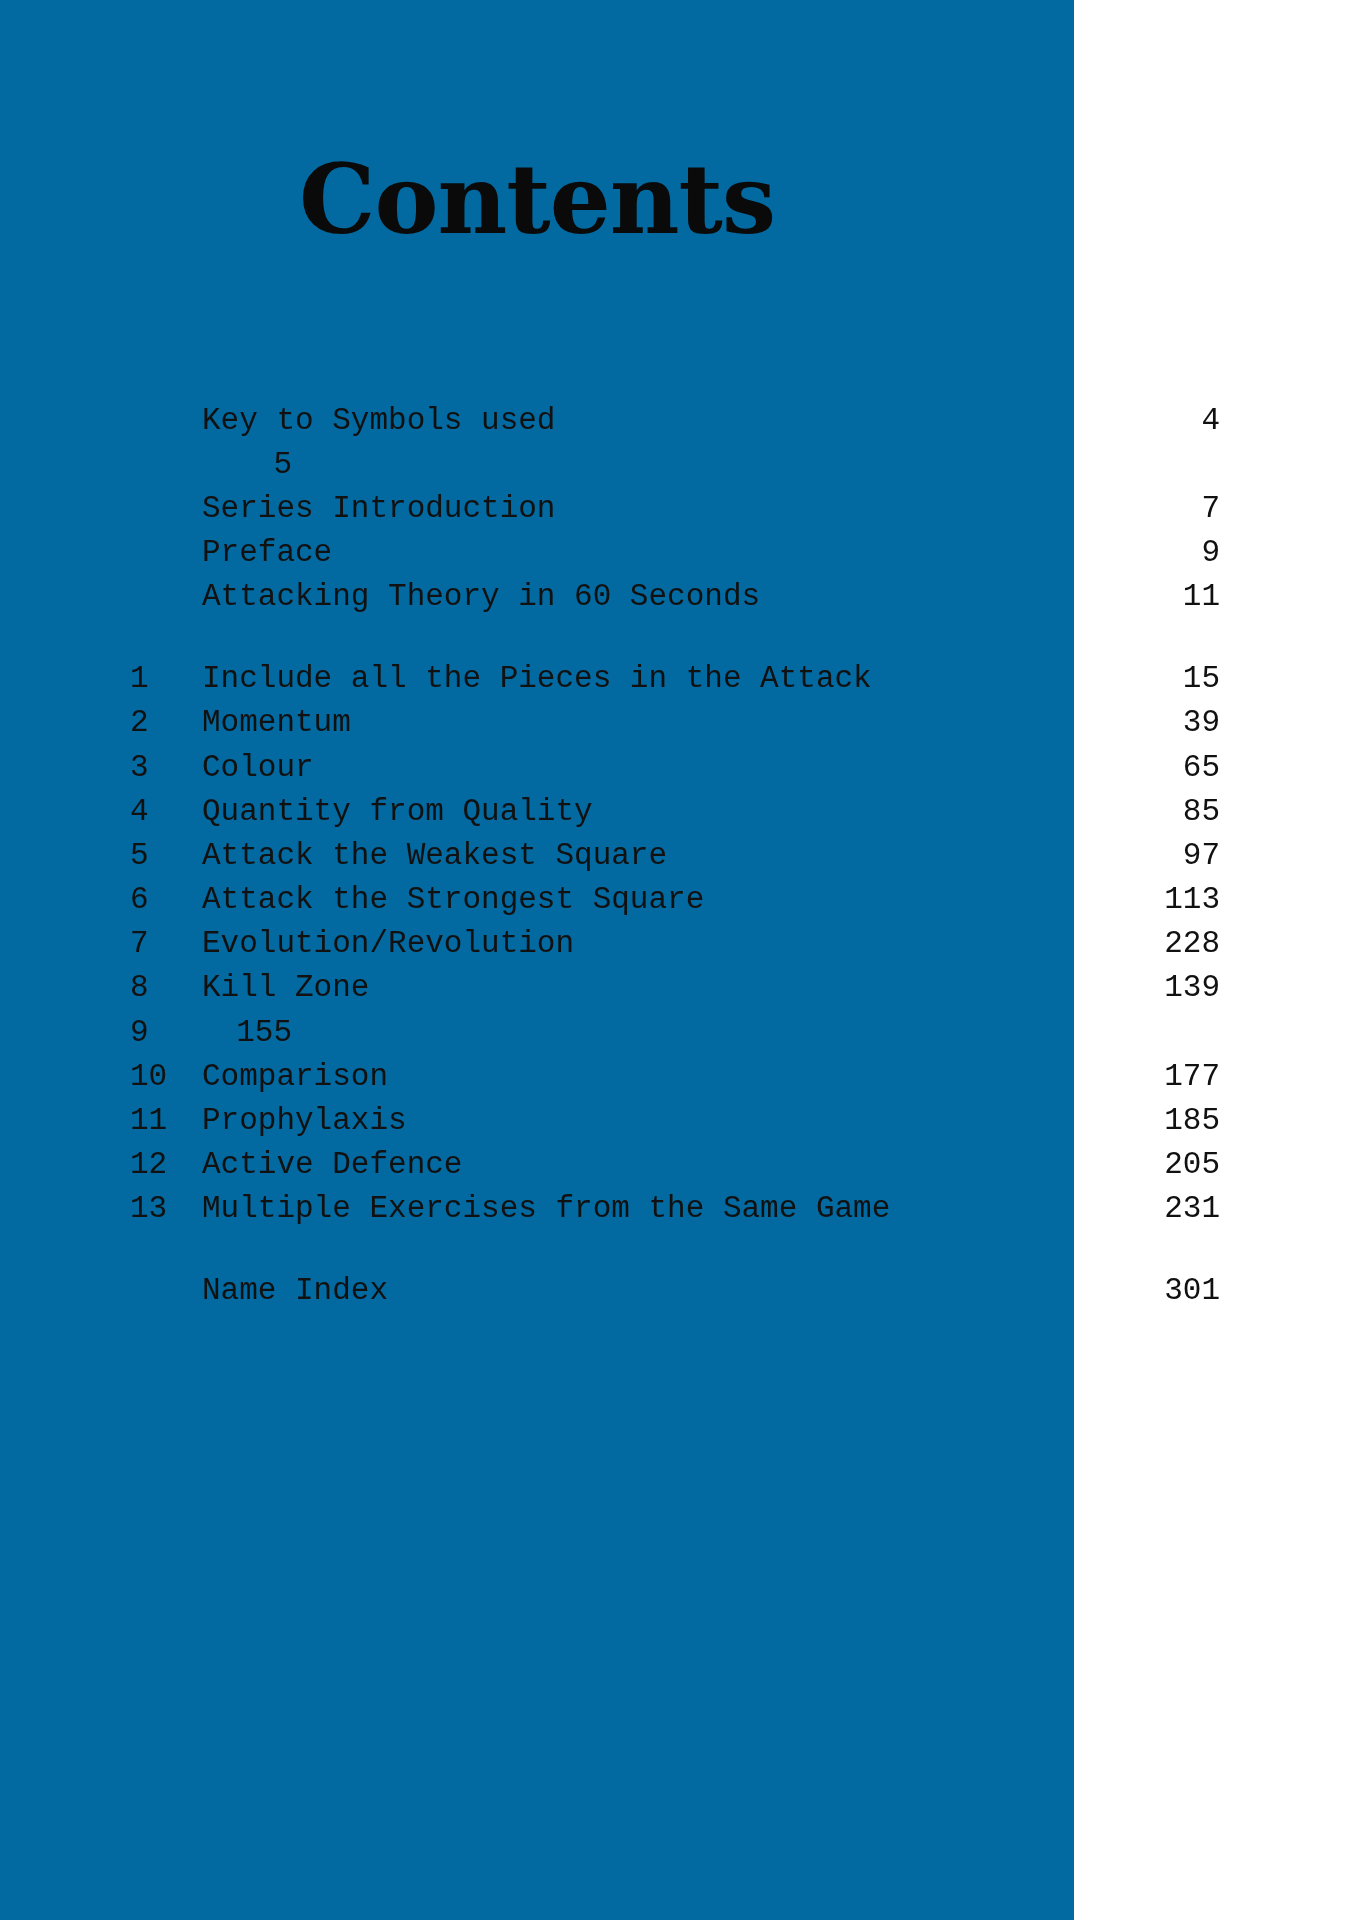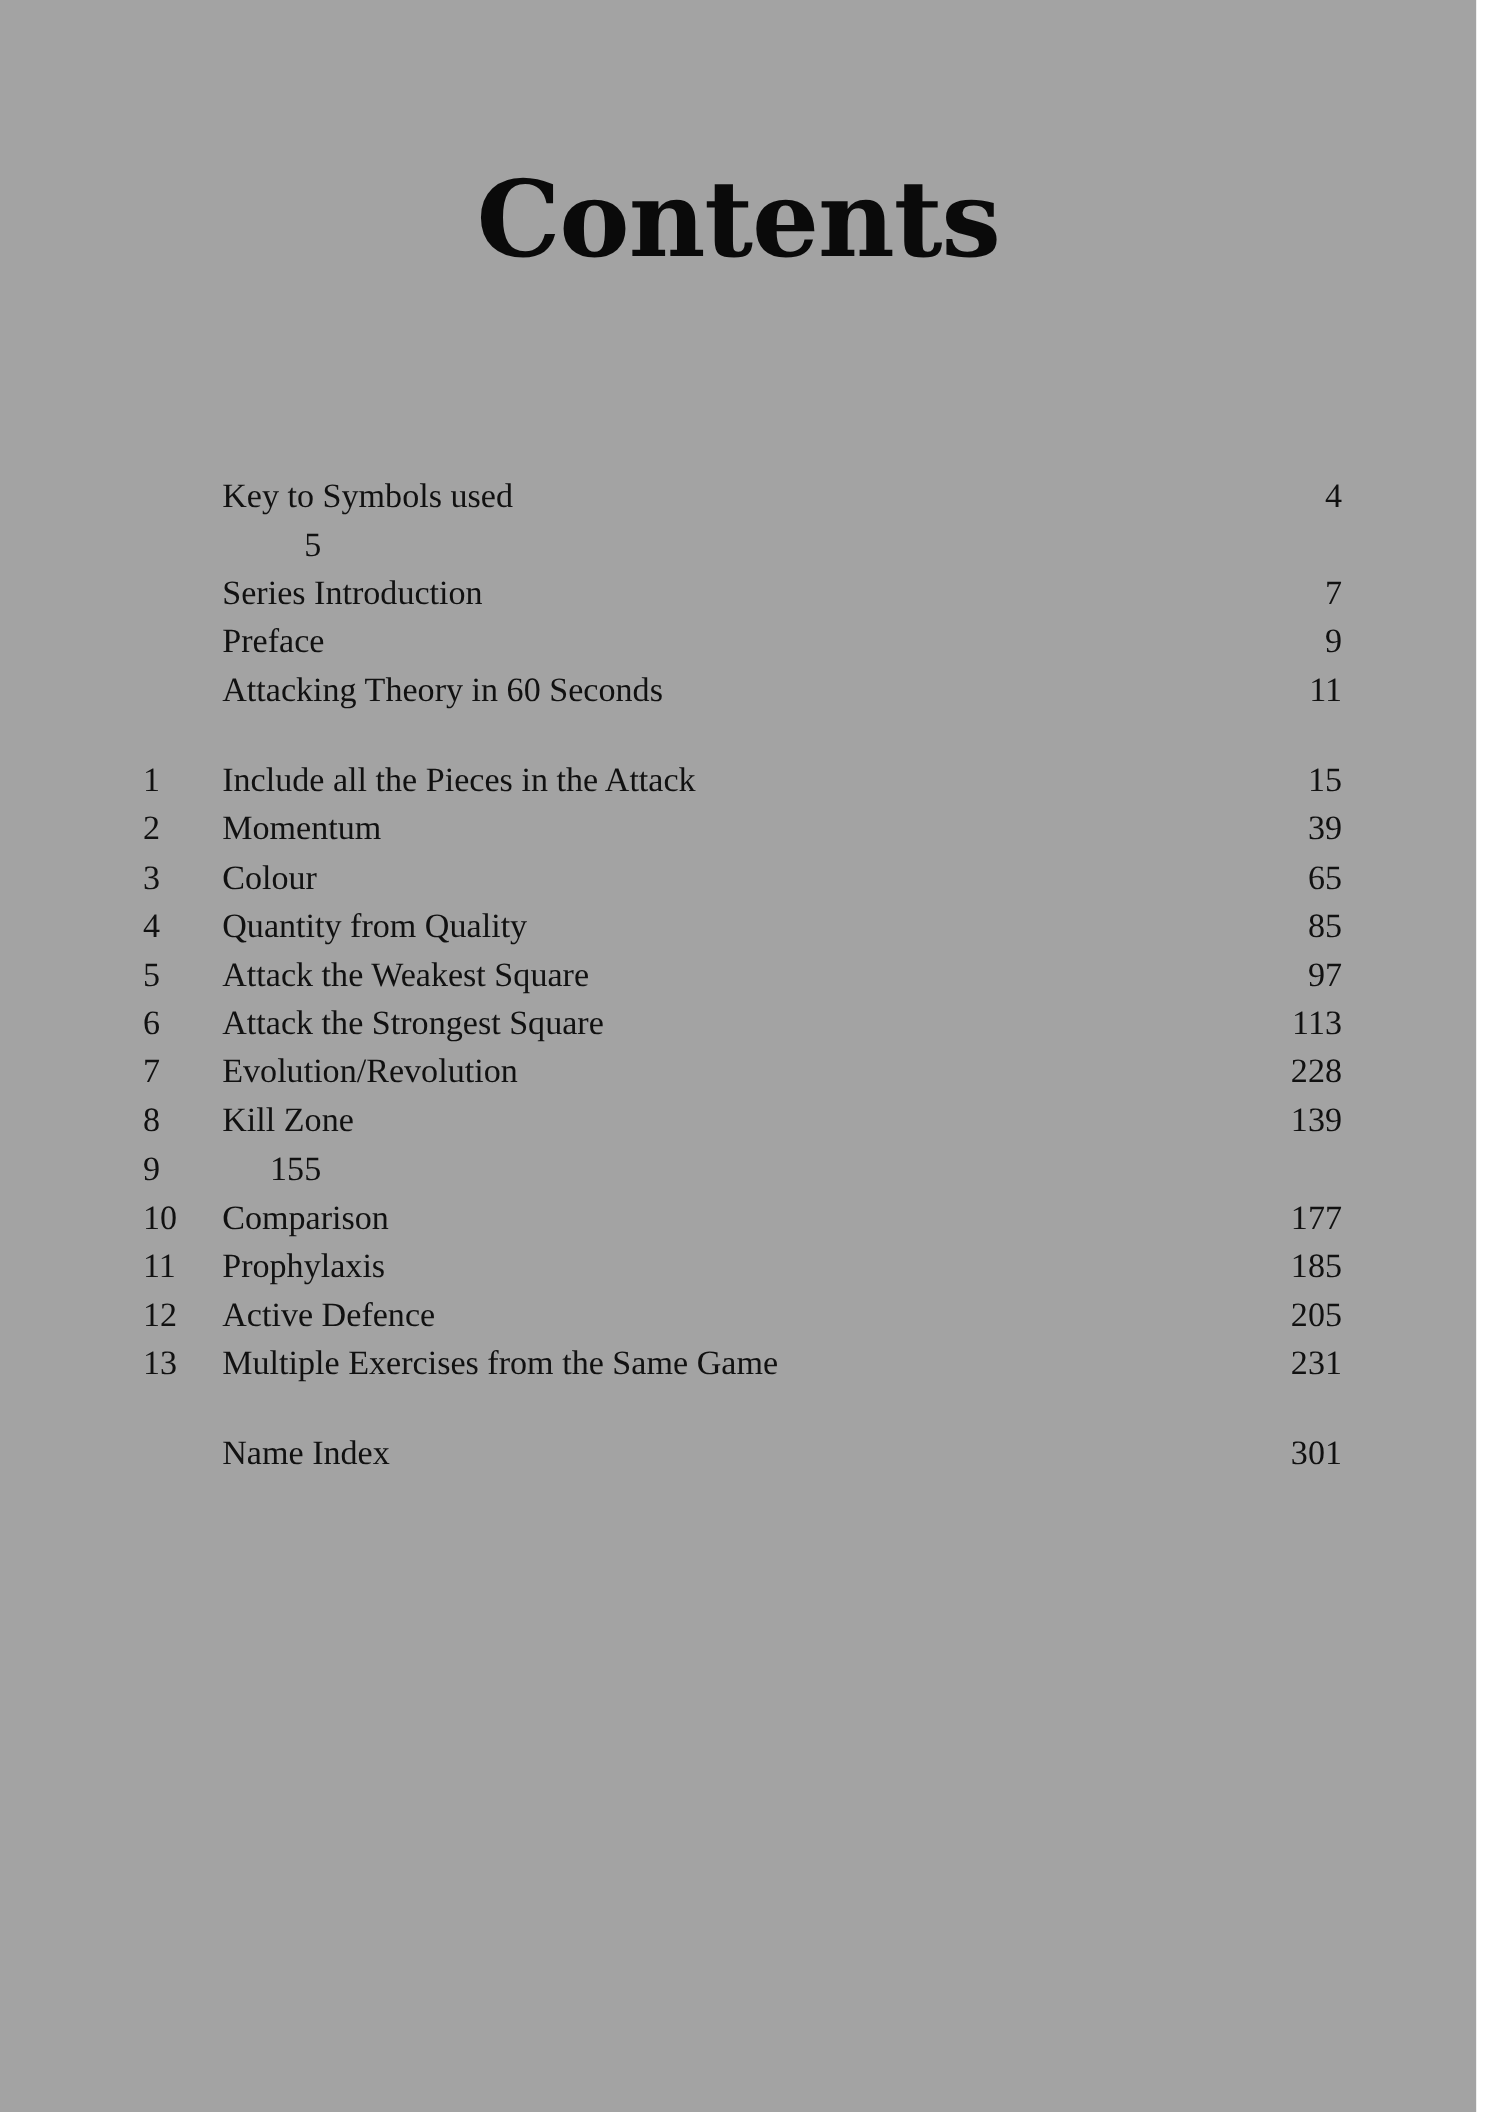--- a/index.html
+++ b/index.html
@@ -9,40 +9,41 @@
   body {
     width: 1354px;
     height: 1920px;
     background: #ffffff;
     font-family: "Liberation Serif", "DejaVu Serif", serif;
     color: #000000;
     overflow: hidden;
   }
   .page {
     position: relative;
-    width: 1342px;
+    width: 1074px;
     height: 1920px;
-    background: #a3a3a3;
+    background: #0369a1;
   }
   .page-title {
     text-align: center;
     font-family: "DejaVu Serif", "Liberation Serif", serif;
     font-weight: bold;
     font-size: 96px;
     letter-spacing: -1px;
     margin: 0;
     padding-top: 150px;
     line-height: 1.05;
     color: #0a0a0a;
   }
   .toc {
     position: absolute;
     left: 130px;
-    top: 428px;
+    top: 398px;
     width: 1090px;
+    font-family: Liberation Mono, monospace;
   }
   .toc-group {
     margin-bottom: 38px;
   }
   .toc-row {
     display: flex;
     align-items: baseline;
     font-size: 31px;
     line-height: 1.07;
     padding: 5.5px 0;

